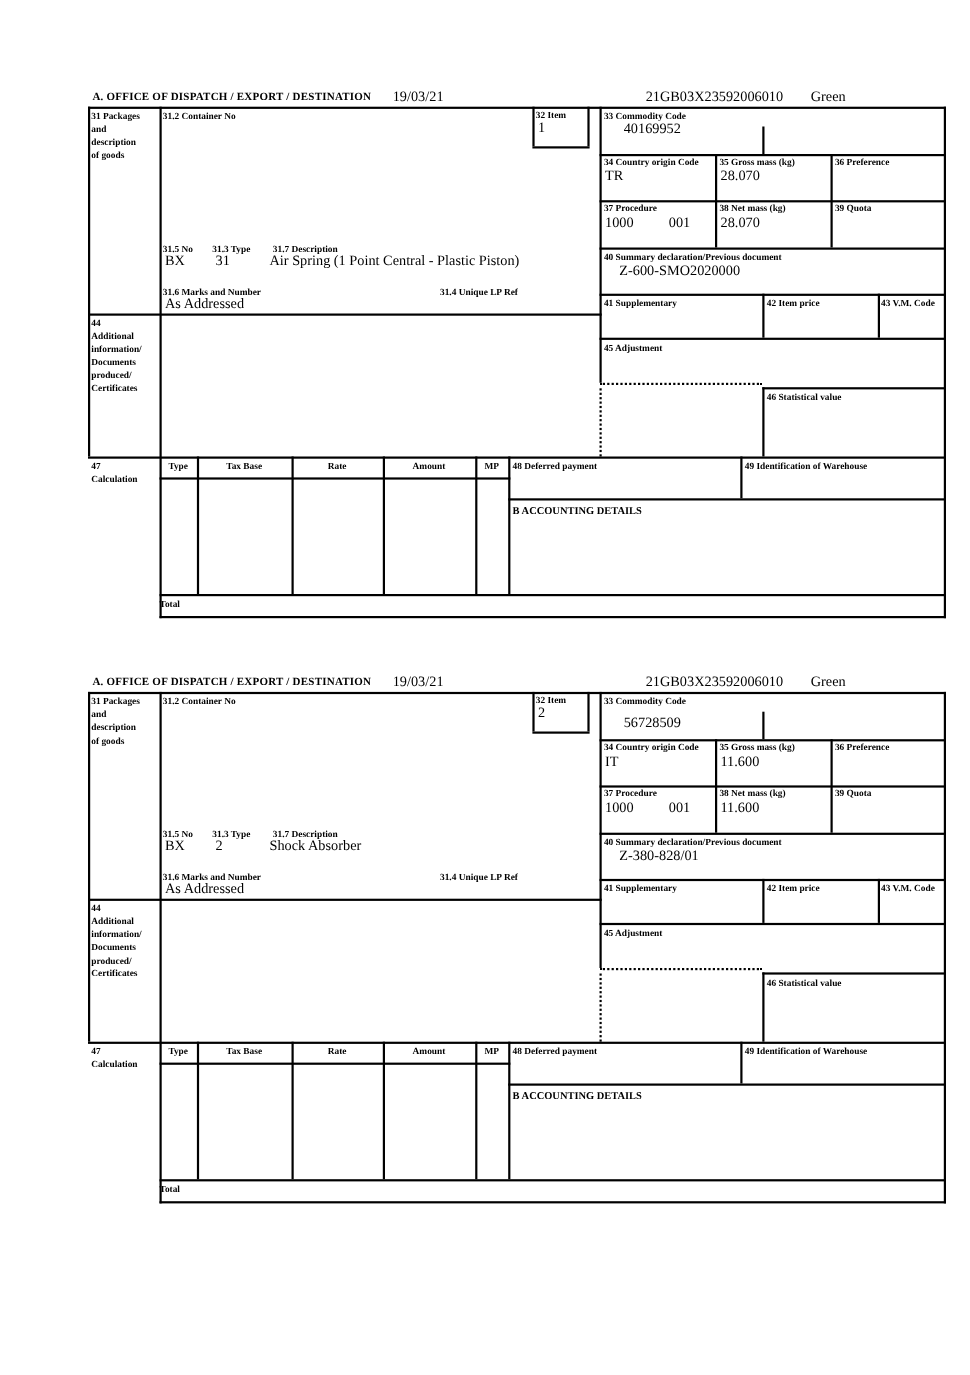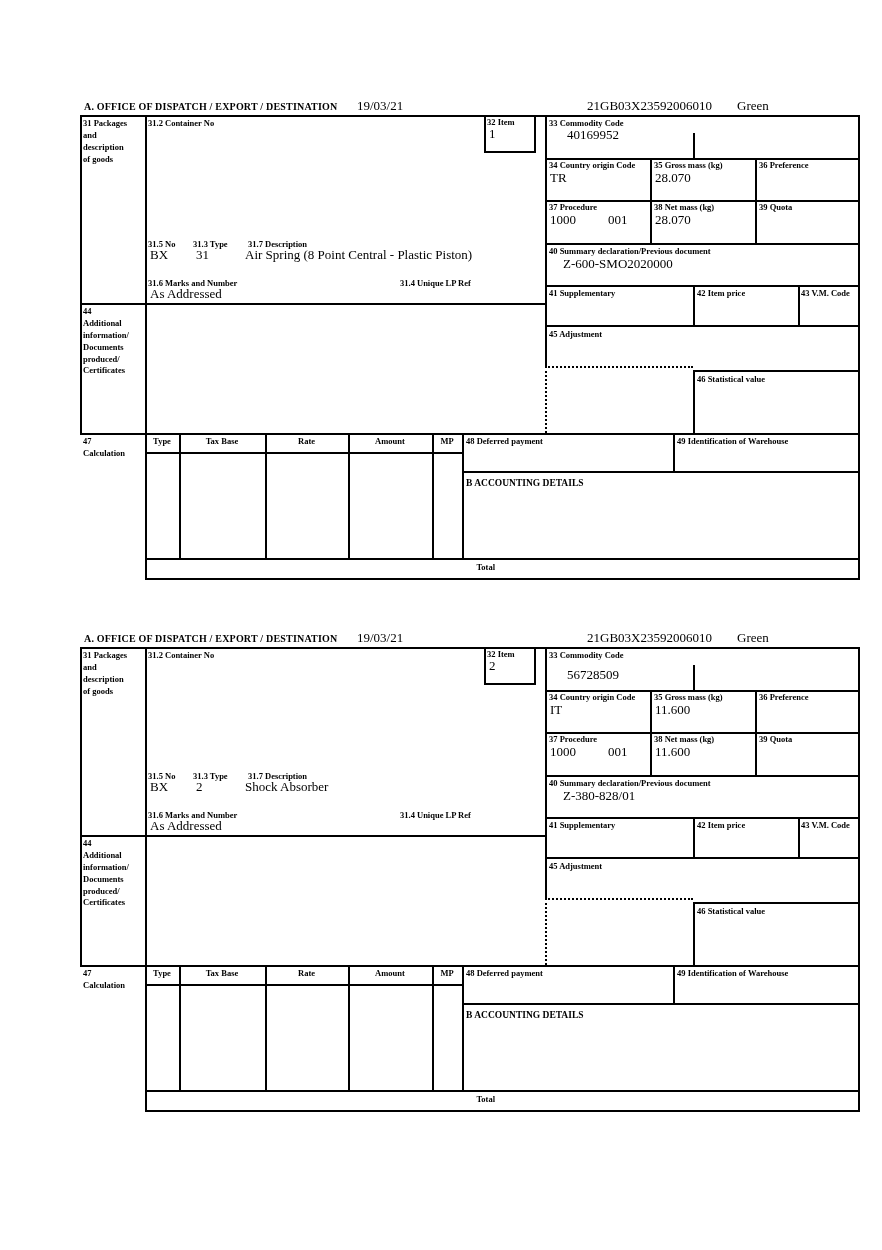--- a/index.html
+++ b/index.html
@@ -1,34 +1,34 @@
 <!DOCTYPE html>
 <html><head>
 <meta charset="utf-8">
 <style>
   html,body{margin:0;padding:0;}
   body{
     width:882px;height:1250px;position:relative;background:#ffffff;
     font-family:"Liberation Serif","DejaVu Serif",serif;color:#000;
     overflow:hidden;
   }
-  .form{position:absolute;left:80px;width:780px;height:482px;margin-top:18px;}
+  .form{position:absolute;left:80px;width:780px;height:482px;}
   
   .hl{position:absolute;height:2px;background:#000;}
   .vl{position:absolute;width:2px;background:#000;}
   .dh{position:absolute;height:0;border-top:2px dotted #000;}
   .dv{position:absolute;width:0;border-left:2px dotted #000;}
   
   .lbl{position:absolute;font-size:8.5px;font-weight:bold;line-height:1.4;white-space:pre-line;}
   .val{position:absolute;font-size:13px;line-height:1.1;white-space:pre;}
   .hdrlbl{position:absolute;font-size:10px;font-weight:bold;letter-spacing:.2px;}
   .hdrval{position:absolute;font-size:13px;}
   .acct{position:absolute;font-size:9.5px;font-weight:bold;}
   .colhdr{position:absolute;top:338px;font-size:8.5px;font-weight:bold;text-align:center;}
-  .total{position:absolute;left:65px;width:350px;top:464px;font-size:8.5px;font-weight:bold;text-align:right;}
+  .total{position:absolute;left:65px;width:350px;top:464px;font-size:8.5px;font-weight:bold;text-align:left;}
 </style>
 </head>
 <body>
 
 <div id="page">
   <section class="form" style="top: 80px;">
 
     <div class="hdrlbl" style="left:4px;top:3px;">A.  OFFICE OF DISPATCH / EXPORT / DESTINATION</div>
     <div class="hdrval" style="left:277px;top:0px;">19/03/21</div>
     <div class="hdrval" style="left:507px;top:0px;">21GB03X23592006010</div>
@@ -52,21 +52,21 @@
     <div class="vl" style="left:454px;top:17px;height:36px;"></div>
     <div class="hl" style="left:404px;top:53px;width:52px;"></div>
     <div class="lbl" style="left:407px;top:19px;">32 Item</div>
     <div class="val" style="left:409px;top:29px;">1</div>
 
     <div class="lbl" style="left:68px;top:141px;">31.5 No</div>
     <div class="lbl" style="left:113px;top:141px;">31.3 Type</div>
     <div class="lbl" style="left:168px;top:141px;">31.7 Description</div>
     <div class="val" style="left:70px;top:150px;">BX</div>
     <div class="val" style="left:116px;top:150px;">31</div>
-    <div class="val" style="left:165px;top:150px;">Air Spring (8 Point Central - Plastic Piston)</div>
+    <div class="val" style="left:165px;top:150px;">Air Spring (1 Point Central - Plastic Piston)</div>
     <div class="lbl" style="left:68px;top:180px;">31.6 Marks and Number</div>
     <div class="lbl" style="left:320px;top:180px;">31.4 Unique LP Ref</div>
     <div class="val" style="left:70px;top:189px;">As Addressed</div>
 
     <div class="lbl" style="left:3px;top:208px;width:62px;">44
 Additional
 information/
 Documents
 produced/
 Certificates</div>

